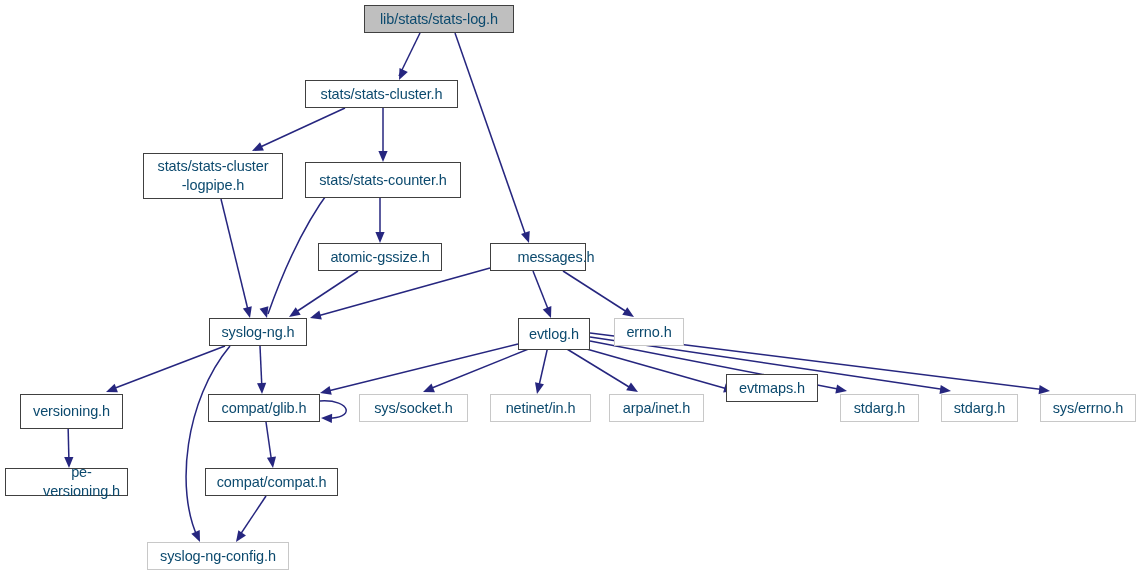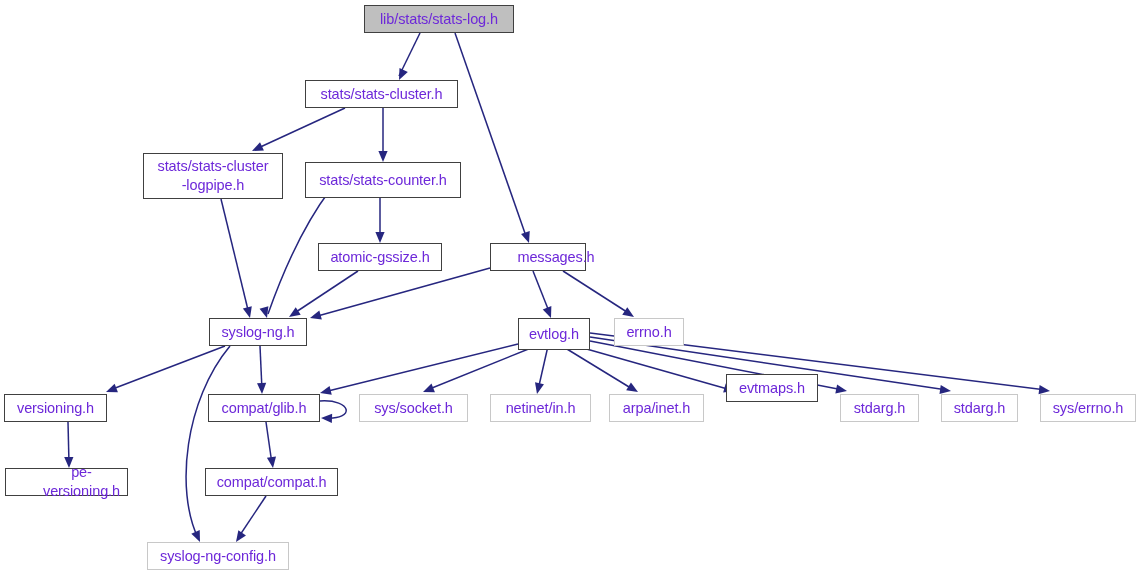--- a/index.html
+++ b/index.html
@@ -25,21 +25,21 @@
     pointer-events: none;
   }
   .node {
     position: absolute;
     box-sizing: border-box;
     display: flex;
     align-items: center;
     justify-content: center;
     text-align: center;
     background: #ffffff;
-    color: #6d28d9;
+    color: #0c4a6e;
     font-size: 14.5px;
     line-height: 1.28;
     letter-spacing: -0.1px;
     white-space: pre-line;
     z-index: 2;
   }
   .node.border-dark {
     border: 1.4px solid #404040;
   }
   .node.border-light {
@@ -116,21 +116,21 @@
       <div class="node border-dark fill-gray" style="left: 364px; top: 5px; width: 150px; height: 28px;"><span class="node-label">lib/stats/stats-log.h</span></div>
       <div class="node border-dark" style="left: 305px; top: 80px; width: 153px; height: 28px;"><span class="node-label">stats/stats-cluster.h</span></div>
       <div class="node border-dark" style="left: 143px; top: 153px; width: 140px; height: 46px;"><span class="node-label">stats/stats-cluster
 -logpipe.h</span></div>
       <div class="node border-dark" style="left: 305px; top: 162px; width: 156px; height: 36px;"><span class="node-label">stats/stats-counter.h</span></div>
       <div class="node border-dark" style="left: 318px; top: 243px; width: 124px; height: 28px;"><span class="node-label">atomic-gssize.h</span></div>
       <div class="node border-dark" style="left: 490px; top: 243px; width: 96px; height: 28px; padding-left: 36px;"><span class="node-label">messages.h</span></div>
       <div class="node border-dark" style="left: 209px; top: 318px; width: 98px; height: 28px;"><span class="node-label">syslog-ng.h</span></div>
       <div class="node border-dark" style="left: 518px; top: 318px; width: 72px; height: 32px;"><span class="node-label">evtlog.h</span></div>
       <div class="node border-light" style="left: 614px; top: 318px; width: 70px; height: 28px;"><span class="node-label">errno.h</span></div>
-      <div class="node border-dark" style="left: 4px; top: 394px; width: 103px; height: 28px;"><span class="node-label">versioning.h</span></div>
+      <div class="node border-dark" style="left: 20px; top: 394px; width: 103px; height: 35px;"><span class="node-label">versioning.h</span></div>
       <div class="node border-dark" style="left: 208px; top: 394px; width: 112px; height: 28px;"><span class="node-label">compat/glib.h</span></div>
       <div class="node border-light" style="left: 359px; top: 394px; width: 109px; height: 28px;"><span class="node-label">sys/socket.h</span></div>
       <div class="node border-light" style="left: 490px; top: 394px; width: 101px; height: 28px;"><span class="node-label">netinet/in.h</span></div>
       <div class="node border-light" style="left: 609px; top: 394px; width: 95px; height: 28px;"><span class="node-label">arpa/inet.h</span></div>
       <div class="node border-dark" style="left: 726px; top: 374px; width: 92px; height: 28px;"><span class="node-label">evtmaps.h</span></div>
       <div class="node border-light" style="left: 840px; top: 394px; width: 79px; height: 28px;"><span class="node-label">stdarg.h</span></div>
       <div class="node border-light" style="left: 941px; top: 394px; width: 77px; height: 28px;"><span class="node-label">stdarg.h</span></div>
       <div class="node border-light" style="left: 1040px; top: 394px; width: 96px; height: 28px;"><span class="node-label">sys/errno.h</span></div>
       <div class="node border-dark" style="left: 5px; top: 468px; width: 123px; height: 28px; padding-left: 30px;"><span class="node-label">pe-versioning.h</span></div>
       <div class="node border-dark" style="left: 205px; top: 468px; width: 133px; height: 28px;"><span class="node-label">compat/compat.h</span></div>

